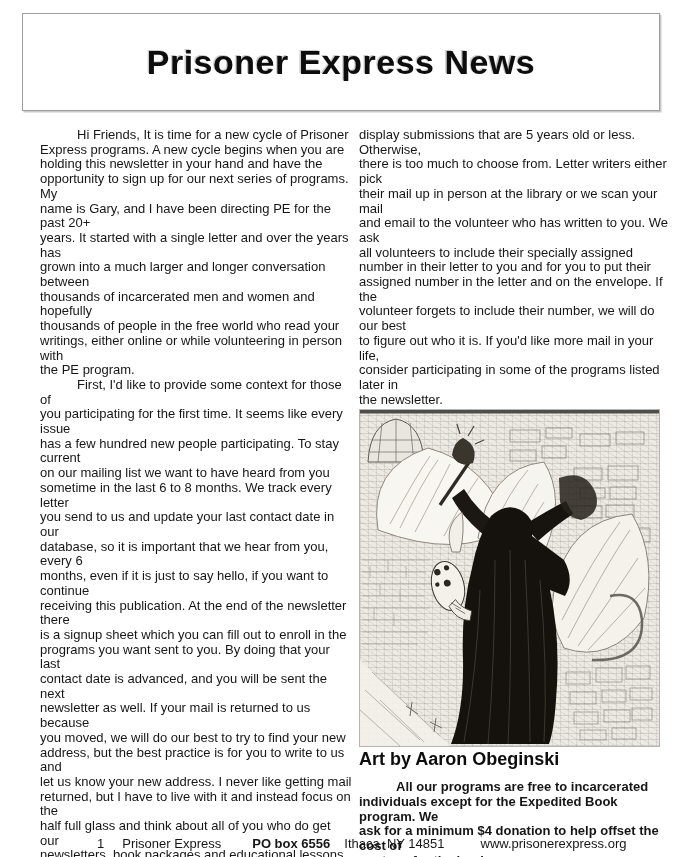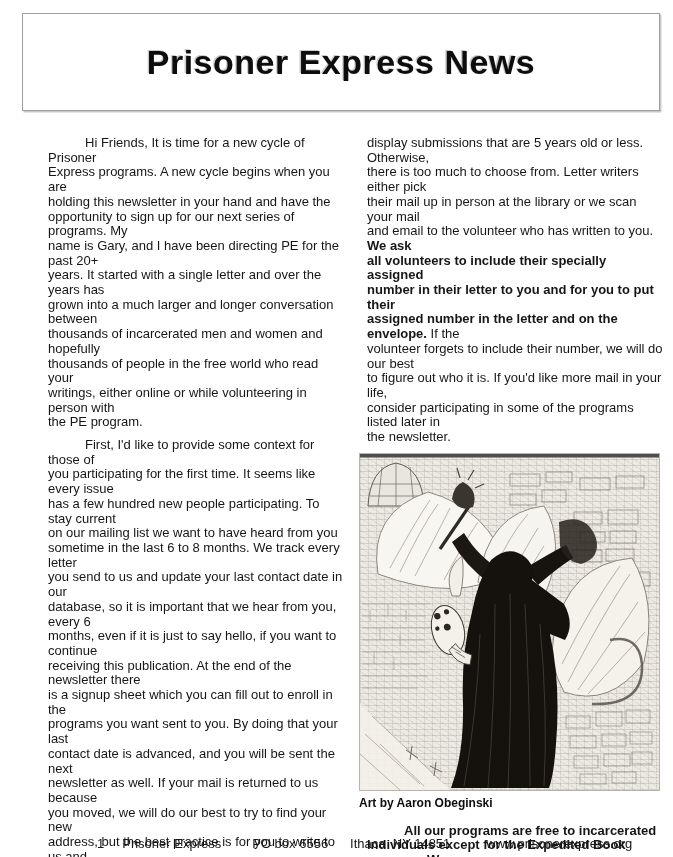--- a/index.html
+++ b/index.html
@@ -15,49 +15,49 @@
     box-shadow:1.5px 1.5px 0 #c9c9c9;
     display:flex; flex-direction:column; justify-content:center;
   }
   .masthead-line {
     text-align:center; font-weight:bold; font-size:34px; line-height:45px;
     letter-spacing:0.5px; color:#0d0d0d;
     text-shadow:-1.3px -1.3px 0 #c9c9c9;
   }
   
   .col { position:absolute; top:128px; font-size:13px; line-height:14.7px; }
-  .col p { margin:8px; white-space:pre-line; }
+  .col p { margin:0; white-space:pre-line; }
   .col-left  { left:40px;  width:312px; }
   .col-right { left:359px; width:312px; }
   .indent { text-indent:37px; }
   
   figure.artwork { margin:2px 0 0 0; width:301px; }
   .art-canvas {
     width:299px; height:336px; border:1px solid #b9b5ac;
     background-color:#edeae4;
     background-image:
       repeating-linear-gradient(0deg,  rgba(110,105,95,0.20) 0 1px, transparent 1px 6px),
       repeating-linear-gradient(90deg, rgba(110,105,95,0.14) 0 1px, transparent 1px 8px),
       repeating-linear-gradient(32deg, rgba(90,85,75,0.10)  0 1px, transparent 1px 5px);
     position:relative;
   }
   .art-canvas svg { display:block; }
   .art-caption {
-    font-weight:bold; font-size:12px; line-height:15px; margin-top:5px; color:#0d0d0d;
+    font-weight:bold; font-size:18px; line-height:15px; margin-top:5px; color:#0d0d0d;
   }
   .para-after-art { margin-top:13px !important; }
   
   .page-footer {
     position:absolute; left:0; top:836px; width:673px;
     font-size:13px; line-height:15px; display:flex; align-items:baseline;
     padding-left:97px; box-sizing:border-box; white-space:pre;
   }
   .page-footer .f-num   { margin-right:18px; }
   .page-footer .f-org   { margin-right:31px; }
-  .page-footer .f-po    { margin-right:22px; }
+  .page-footer .f-po    { margin-right:14px;font-weight:bold; }
   .page-footer .f-city  { margin-right:36px; }
 </style>
 </head>
 <body>
 
 <div class="page">
 
   <header class="masthead">
     <div class="masthead-line">Prisoner Express News</div>
   </header>
@@ -95,21 +95,21 @@
 newsletters, book packages and educational lessons. If you
 read through this newsletter to the end all our activities and
 your opportunities to participate will be explained</p>
 
   </div>
 
   <div class="col col-right">
     <p><span>display submissions that are 5 years old or less. Otherwise,
 there is too much to choose from. Letter writers  either pick
 their mail up in person at the library or we scan your mail
-and email to the volunteer who has written to you. </span><span style="font-weight: bold;">We ask
+and email to the volunteer who has written to you. </span><span style="font-weight: normal;">We ask
 all volunteers to include their specially assigned
 number in their letter to you  and for you to put their
 assigned number in the letter and on the envelope.</span><span> If the
 volunteer forgets to include their number, we will do our best
 to figure out who it is. If you'd like more mail in your life,
 consider participating in some of the programs listed later in
 the newsletter.</span></p>
 
     <figure class="artwork">
       <div class="art-canvas">

